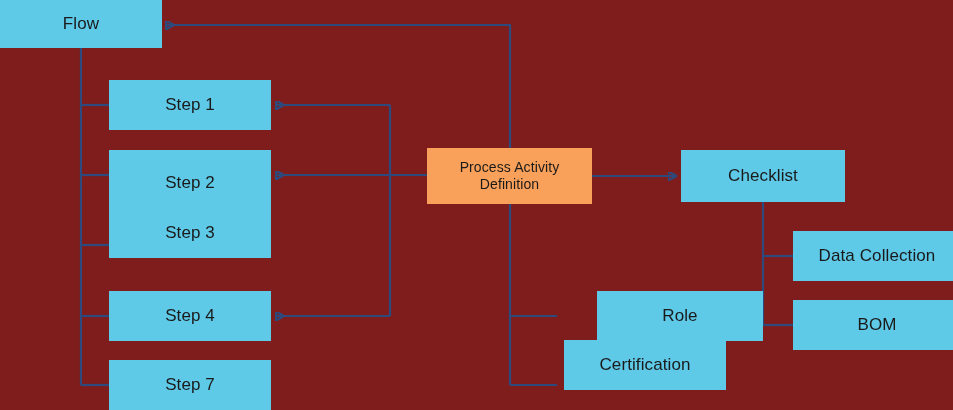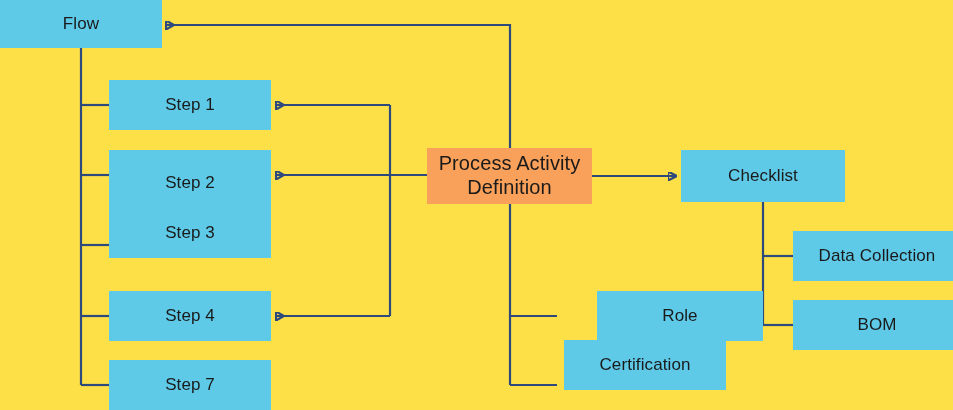--- a/index.html
+++ b/index.html
@@ -4,40 +4,40 @@
 <style>
   html, body {
     margin: 0;
     padding: 0;
     background: #000000;
   }
   #canvas {
     position: relative;
     width: 953px;
     height: 410px;
-    background: #fde047;
+    background: #7f1d1d;
     overflow: hidden;
     font-family: "Liberation Sans", sans-serif;
   }
   .node {
     position: absolute;
     box-sizing: border-box;
     display: flex;
     align-items: center;
     justify-content: center;
     text-align: center;
     color: #1a1a1a;
     font-size: 17px;
     line-height: 1.18;
     letter-spacing: 0.1px;
     font-family: "Liberation Sans", sans-serif;
     white-space: pre-line;
   }
   .node.blue  { background: #5ECAE8; }
-  .node.orange{ background: #F9A15A; font-size: 20px; }
+  .node.orange{ background: #F9A15A; font-size: 14px; }
 
   svg#wires {
     position: absolute;
     left: 0;
     top: 0;
     width: 953px;
     height: 410px;
     overflow: visible;
     pointer-events: none;
   }

